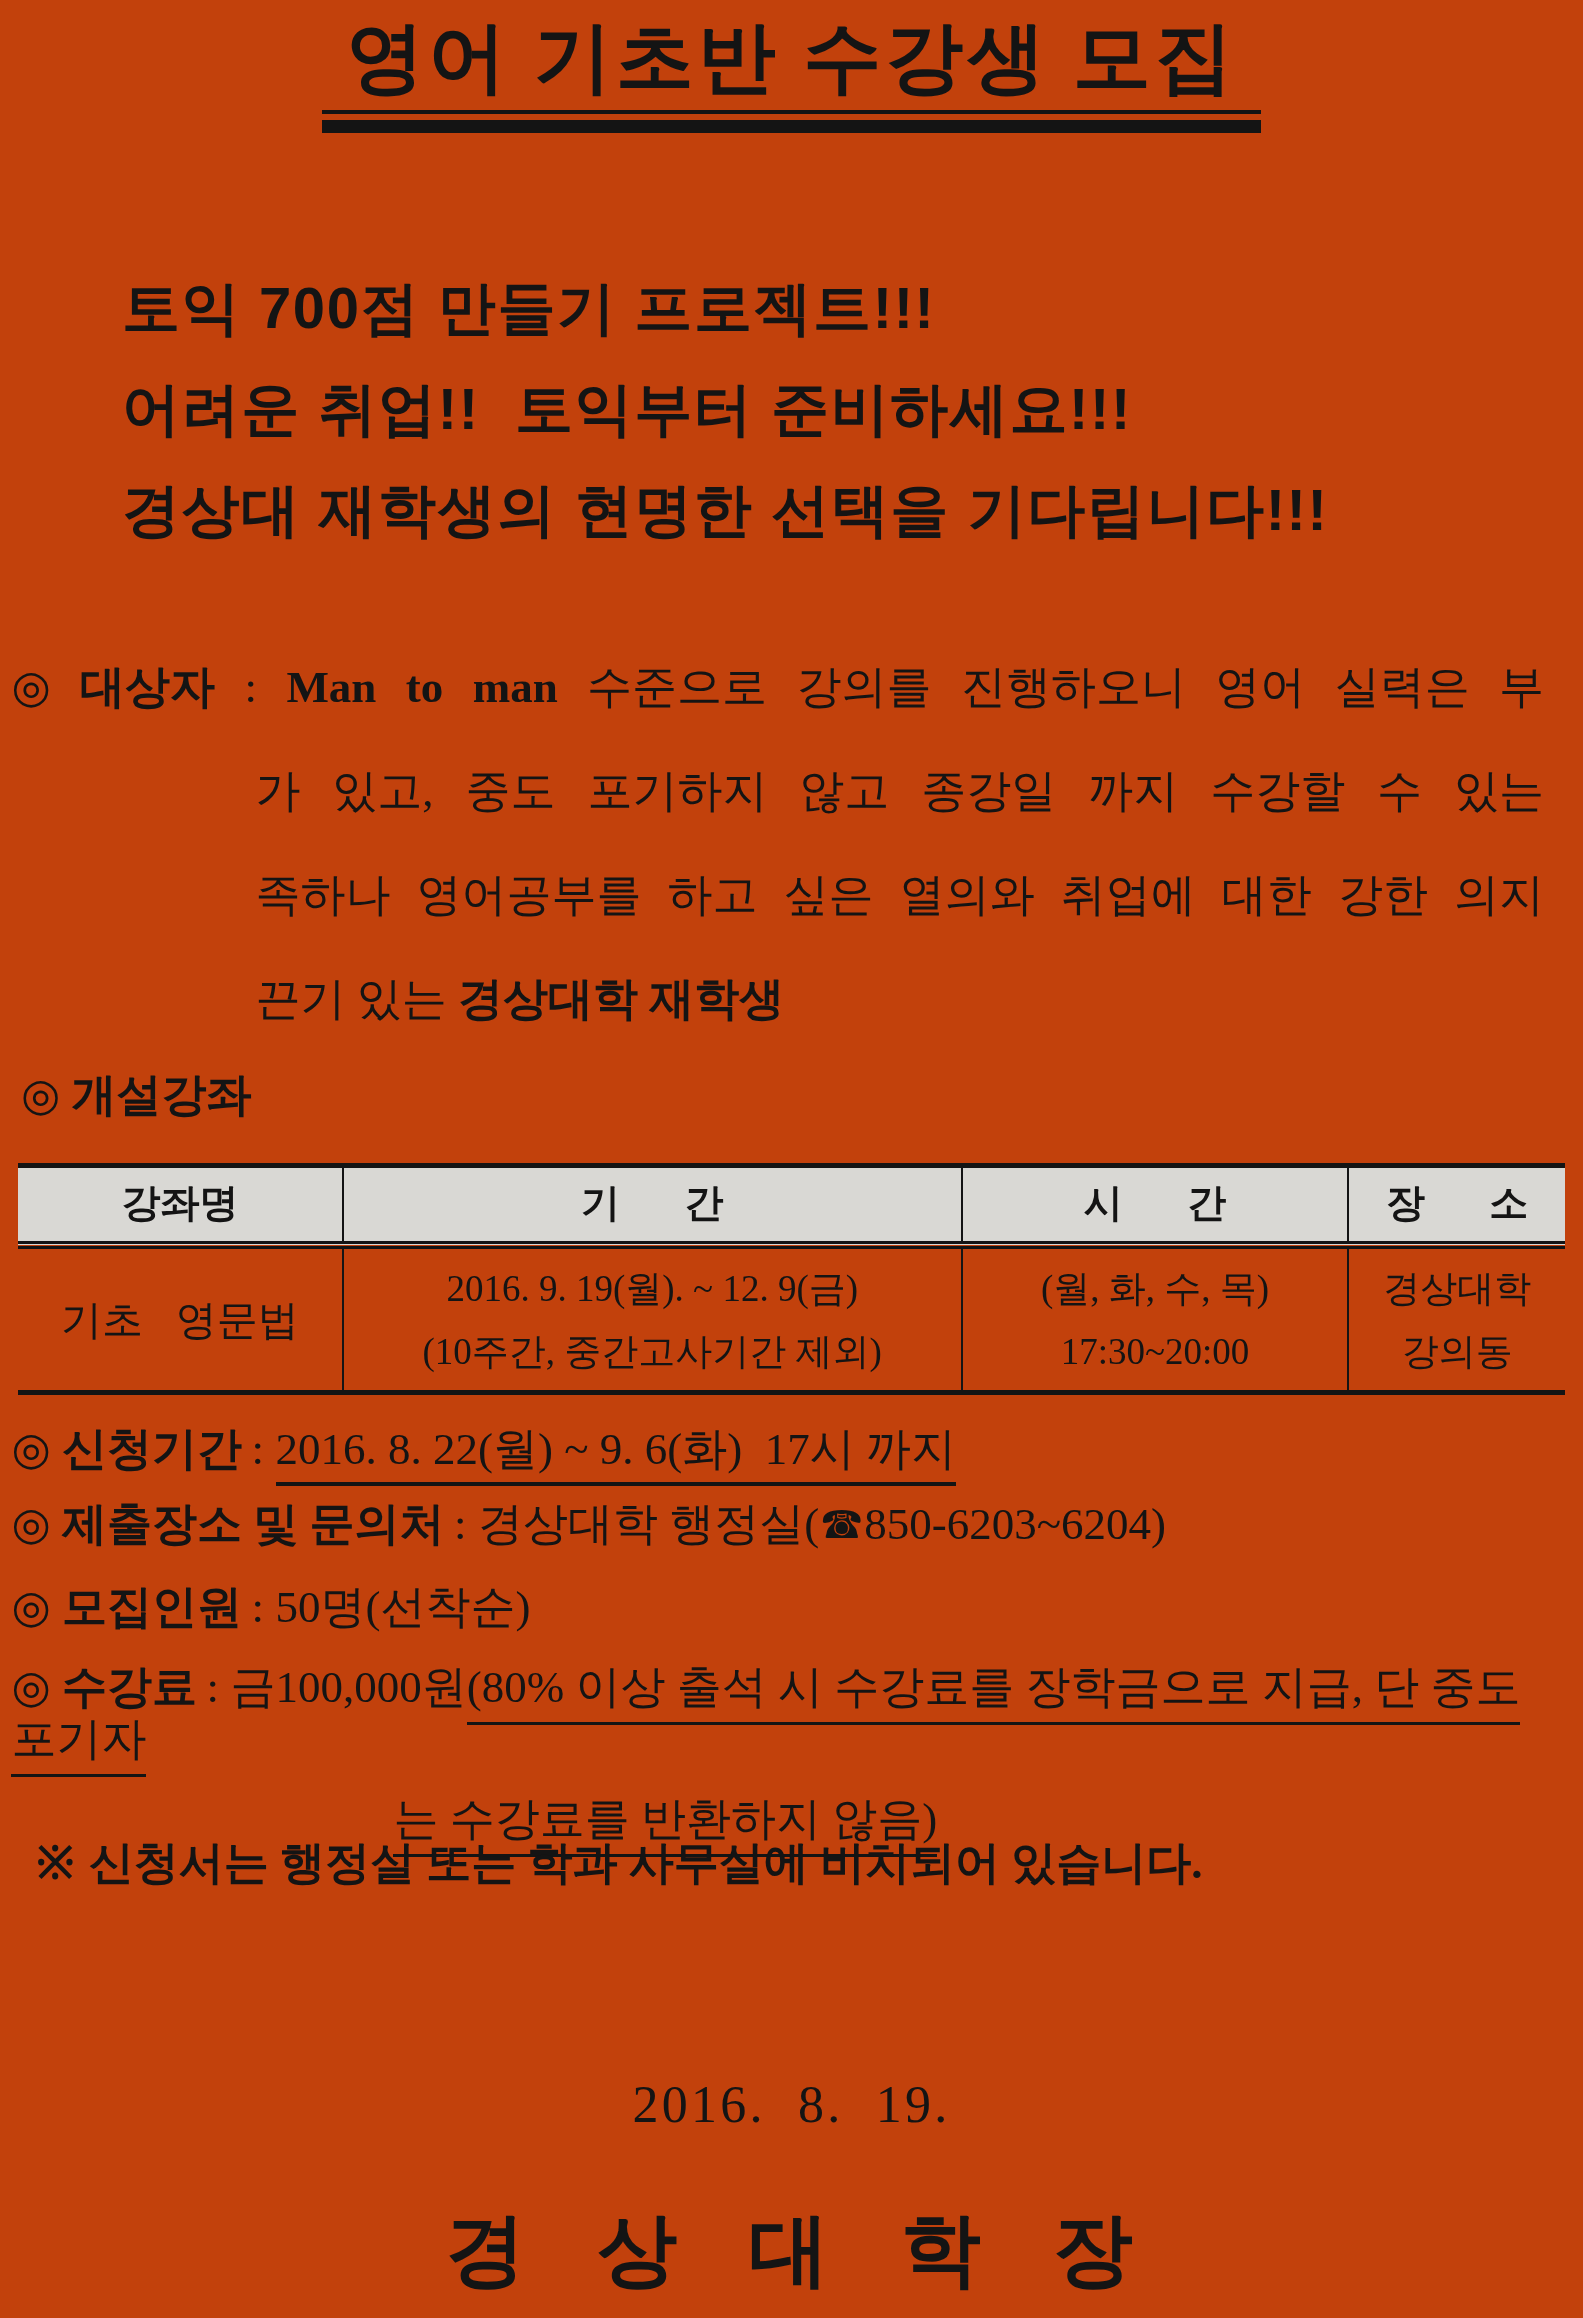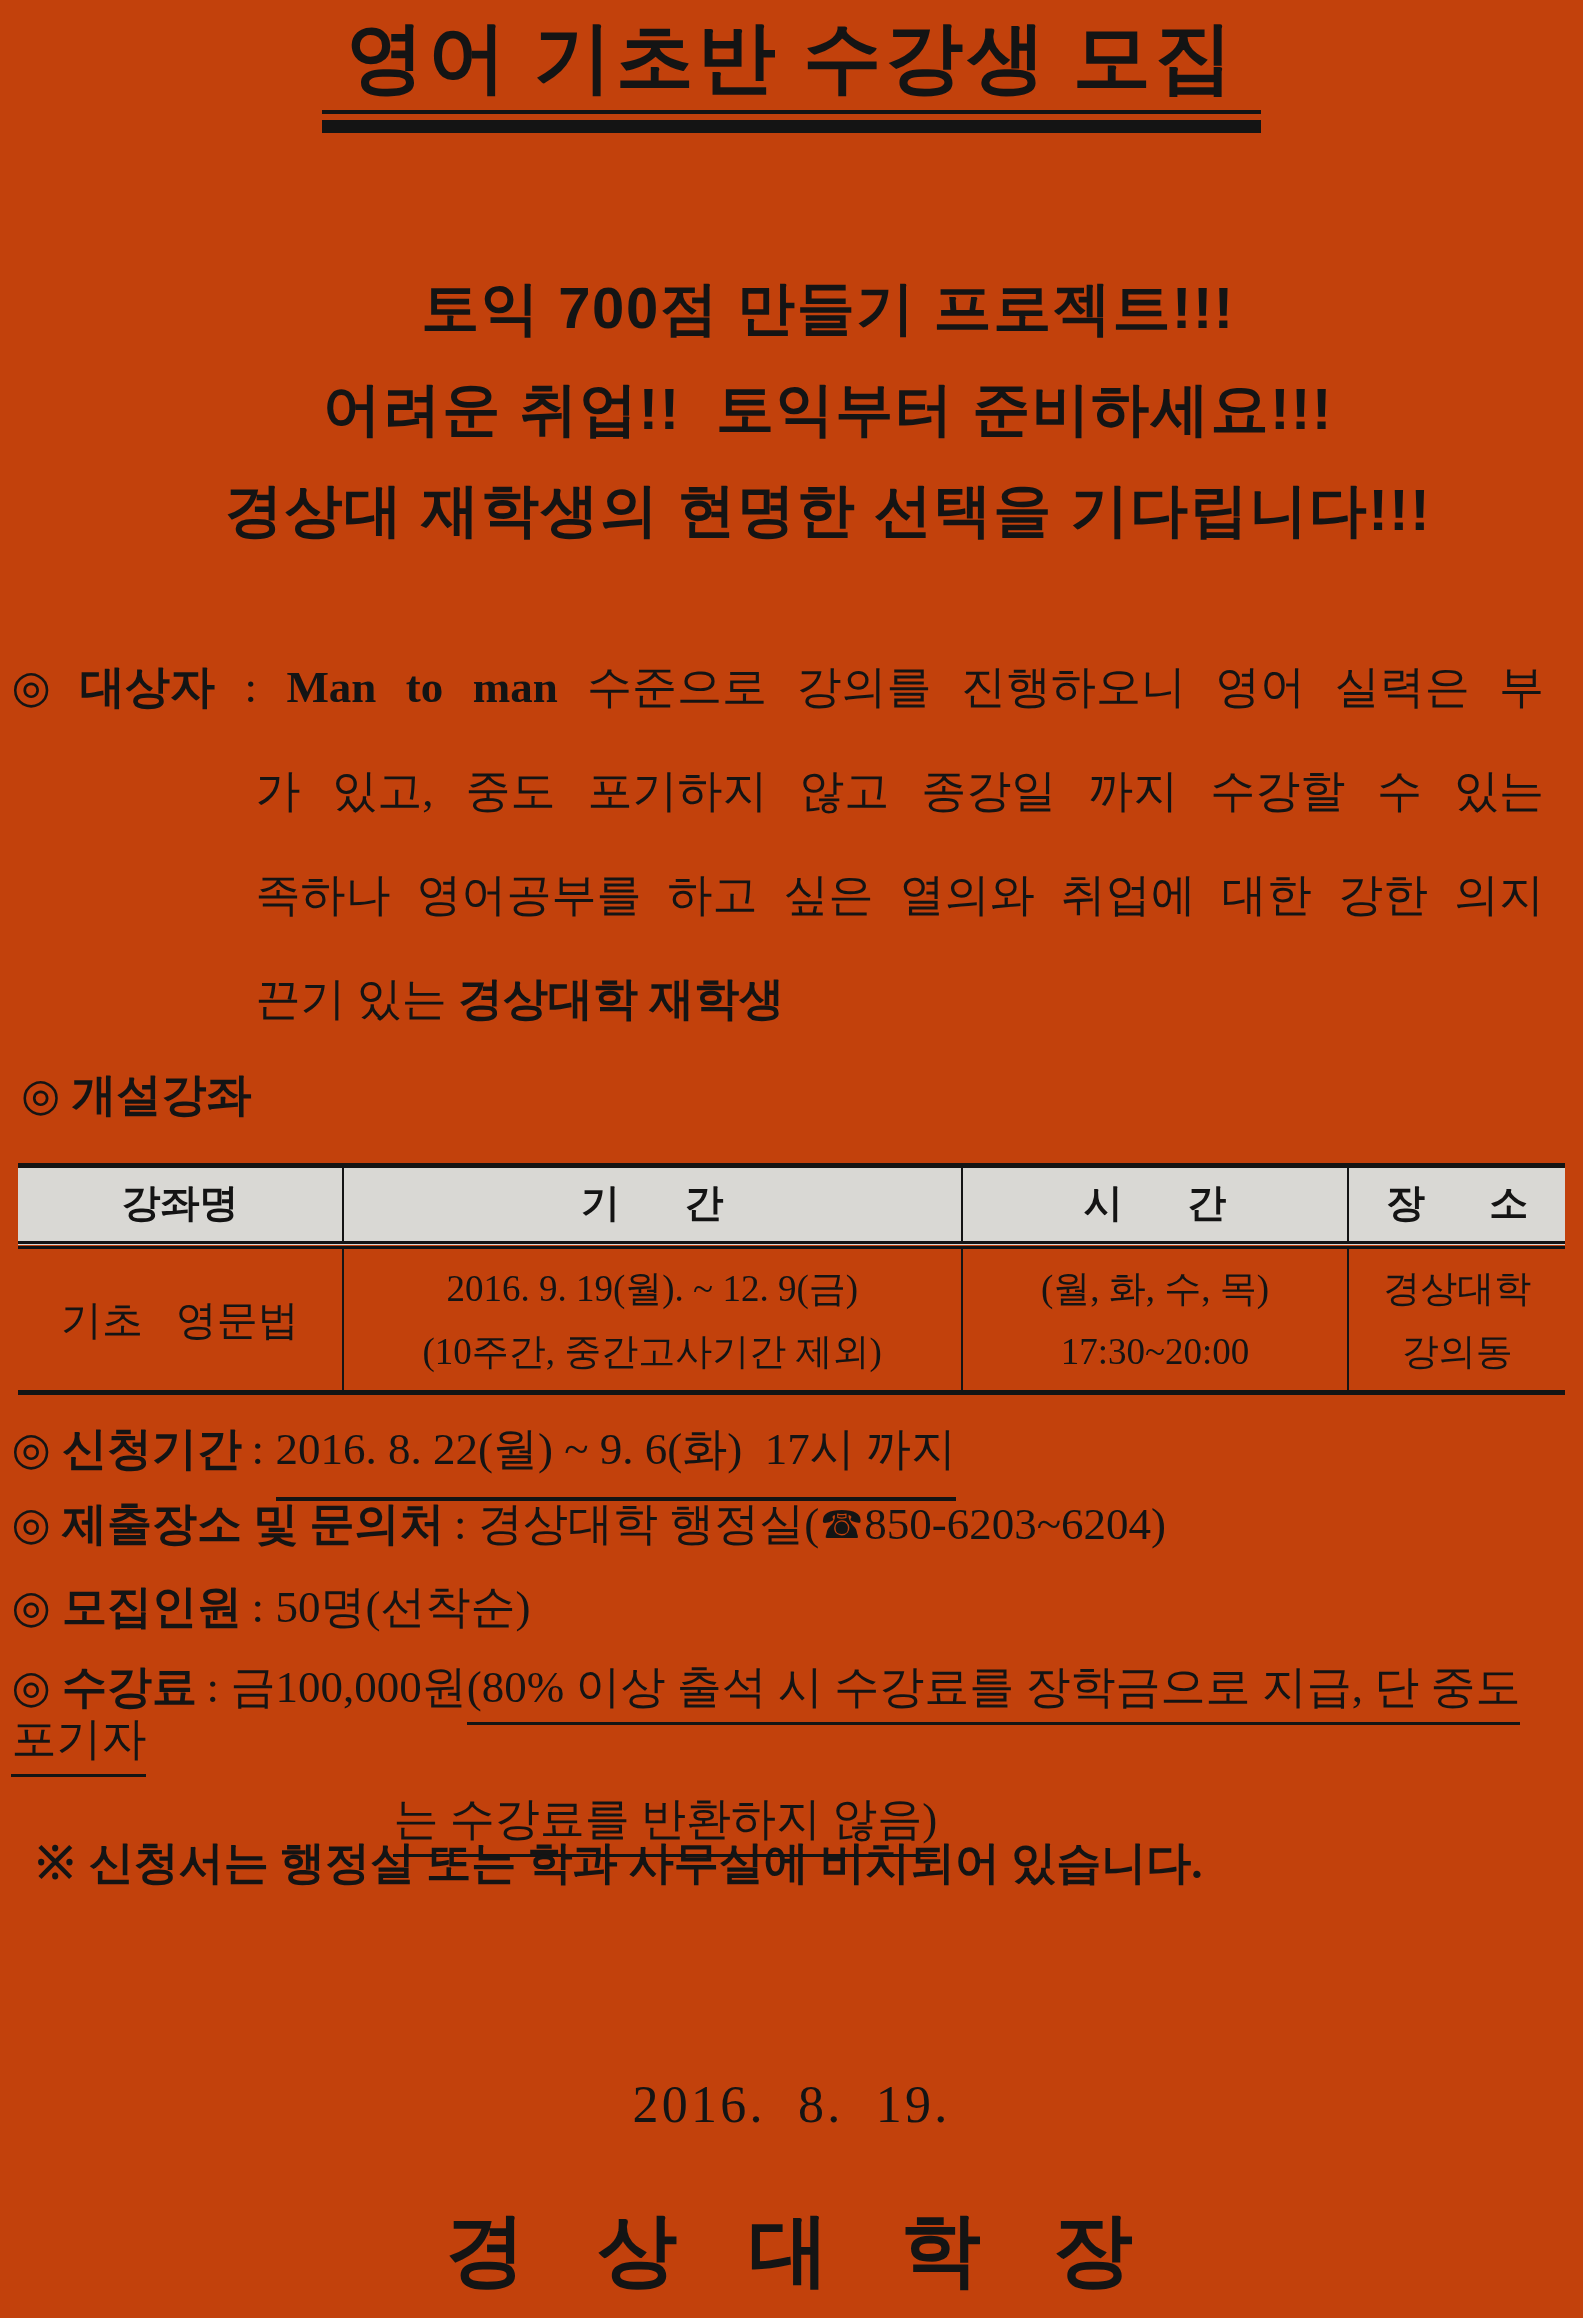--- a/index.html
+++ b/index.html
@@ -2,21 +2,21 @@
 <html style="font-size:13px"><head>
 <meta charset="utf-8">
 <style>
   html,body { margin:0; padding:0; }
   body { background:#e9e9e6; }
   .page {
     position:relative; width:1583px; height:2319px;
     background:#c2410c; color:#141414; overflow:hidden;
     font-family:"Liberation Serif","DejaVu Serif",serif;
   }
-  .pre { white-space:pre-wrap;text-align:center; }
+  .pre { white-space:pre-wrap; }
   .bold { font-weight:700;font-family:Liberation Serif, serif; }
 
   
   .title-block { position:absolute; top:16px; left:0; right:0; text-align:center; }
   .title-inner { display:inline-block; }
   .title-text {
     display:block; font-size:78px; font-weight:700; letter-spacing:4px;
     line-height:1.08; padding:0 24px 9.7px; border-bottom:4.9px solid #141414;
   }
   .title-bar { height:13px; background:#141414; margin-top:5.7px; }
@@ -51,21 +51,21 @@
   table.course td { font-size:37px; text-align:center; vertical-align:middle; padding:8px 0 6.5px; }
   .vline { border-left:2.4px solid #141414; }
   .c-course { width:21%; } .c-period { width:40%; } .c-time { width:25%; } .c-place { width:14%; }
   .cell-line { line-height:63px; }
   .course-name { word-spacing:0.55em; font-size:41px; }
 
   
   .sec { position:absolute; left:11.4px; right:32px; font-size:45px; }
   .sec .label { font-weight:700; }
   .sec .colon { padding:0 11.4px 0 9.7px; }
-  .ul-thick { border-bottom:4px solid #141414; padding-bottom:23px; }
+  .ul-thick { border-bottom:4px solid #141414; padding-bottom:8px; }
   .ul-fee { border-bottom:3.2px solid #141414; padding-bottom:9.7px; }
   .sec-apply { top:1419px; }
   .sec-submit { top:1494px; }
   .sec-capacity { top:1577px; }
   .sec-fee { top:1661px; line-height:52px; }
   .fee-line2 { margin-top:28px; padding-left:382px; }
   .sec-note { top:1830px;margin-left:25px; }
   .note-mark { padding-right:14.6px; }
 
   

